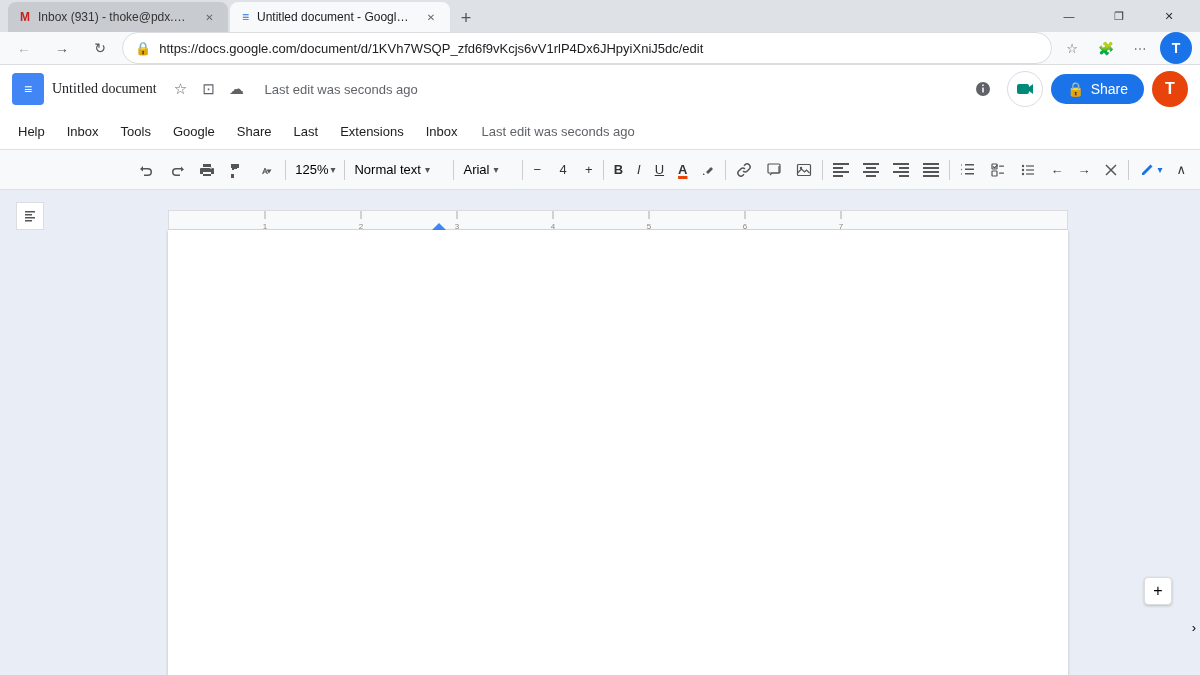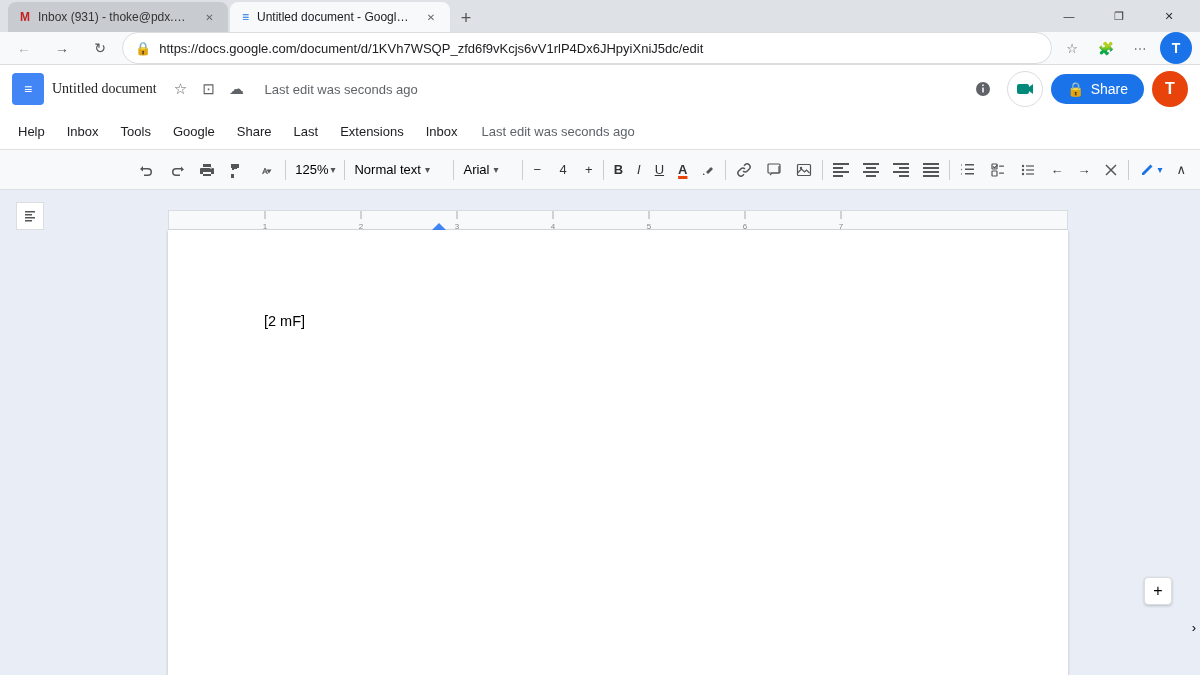--- a/index.html
+++ b/index.html
@@ -355,21 +355,20 @@
             <text x="576" y="18" text-anchor="middle" font-size="8" fill="#888">6</text>
             <line x1="672" y1="0" x2="672" y2="8" stroke="#aaa" stroke-width="1"></line>
             <text x="672" y="18" text-anchor="middle" font-size="8" fill="#888">7</text>
 
             <polygon points="270,12 278,20 262,20" fill="#4285f4"></polygon>
           </svg>
         </div>
 
         <div class="page">
           <div class="page-content">
-            <p class="answer">[2 mF]</p>
           </div>
         </div>
       </div>
 
       <div class="docs-sidebar-right">
 
         <div style="position:absolute; right:28px; bottom:70px; width:28px; height:28px; background:white; border:1px solid #dadce0; border-radius:4px; display:flex; align-items:center; justify-content:center; cursor:pointer; font-size:16px; box-shadow:0 1px 3px rgba(0,0,0,0.2);">+</div>
 
         <div style="position:absolute; right:4px; bottom:40px; cursor:pointer;">›</div>
       </div>

